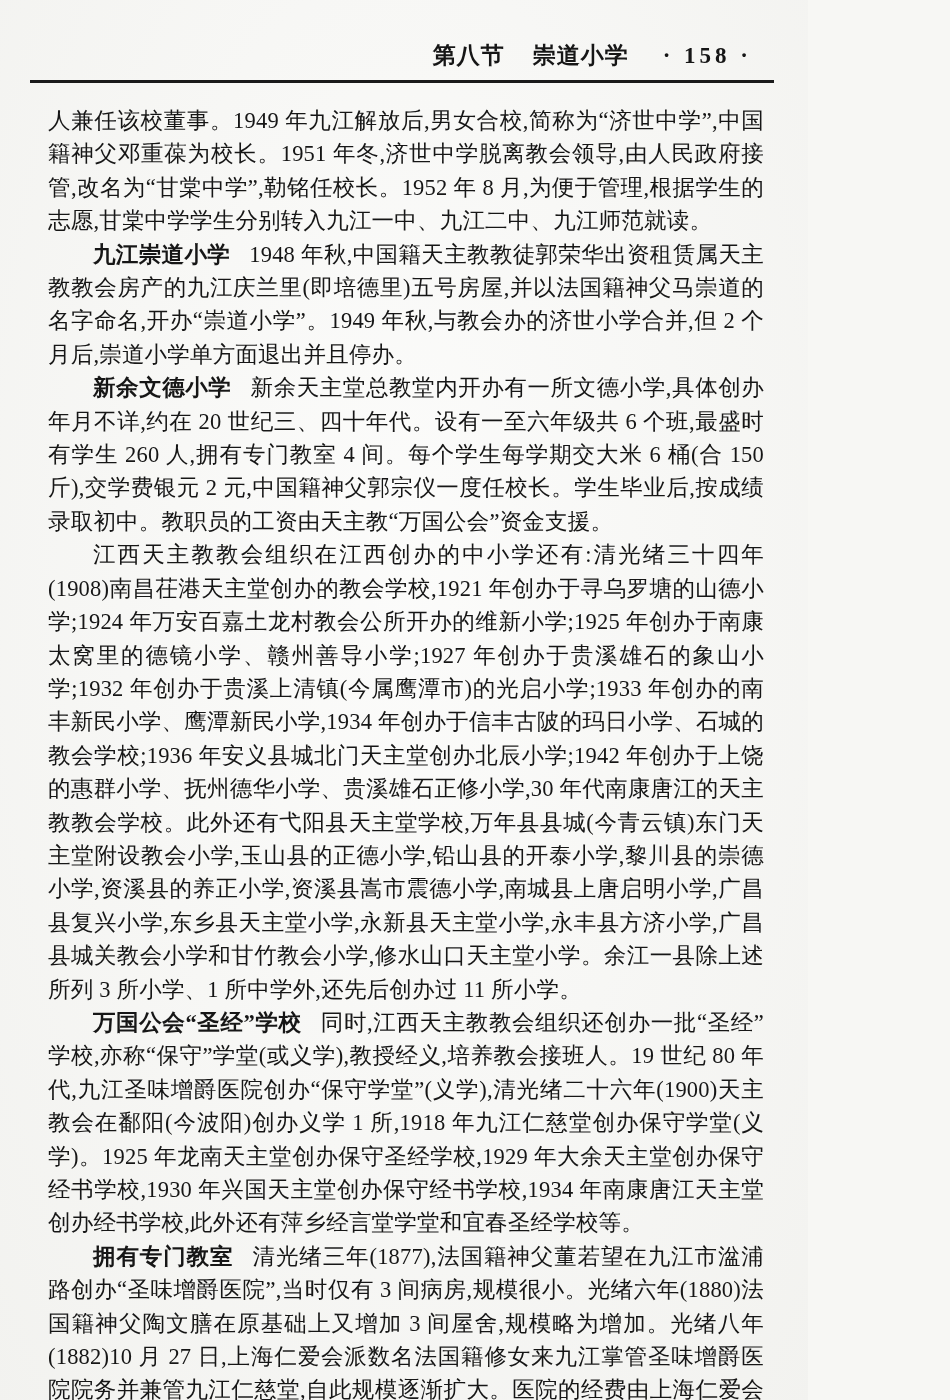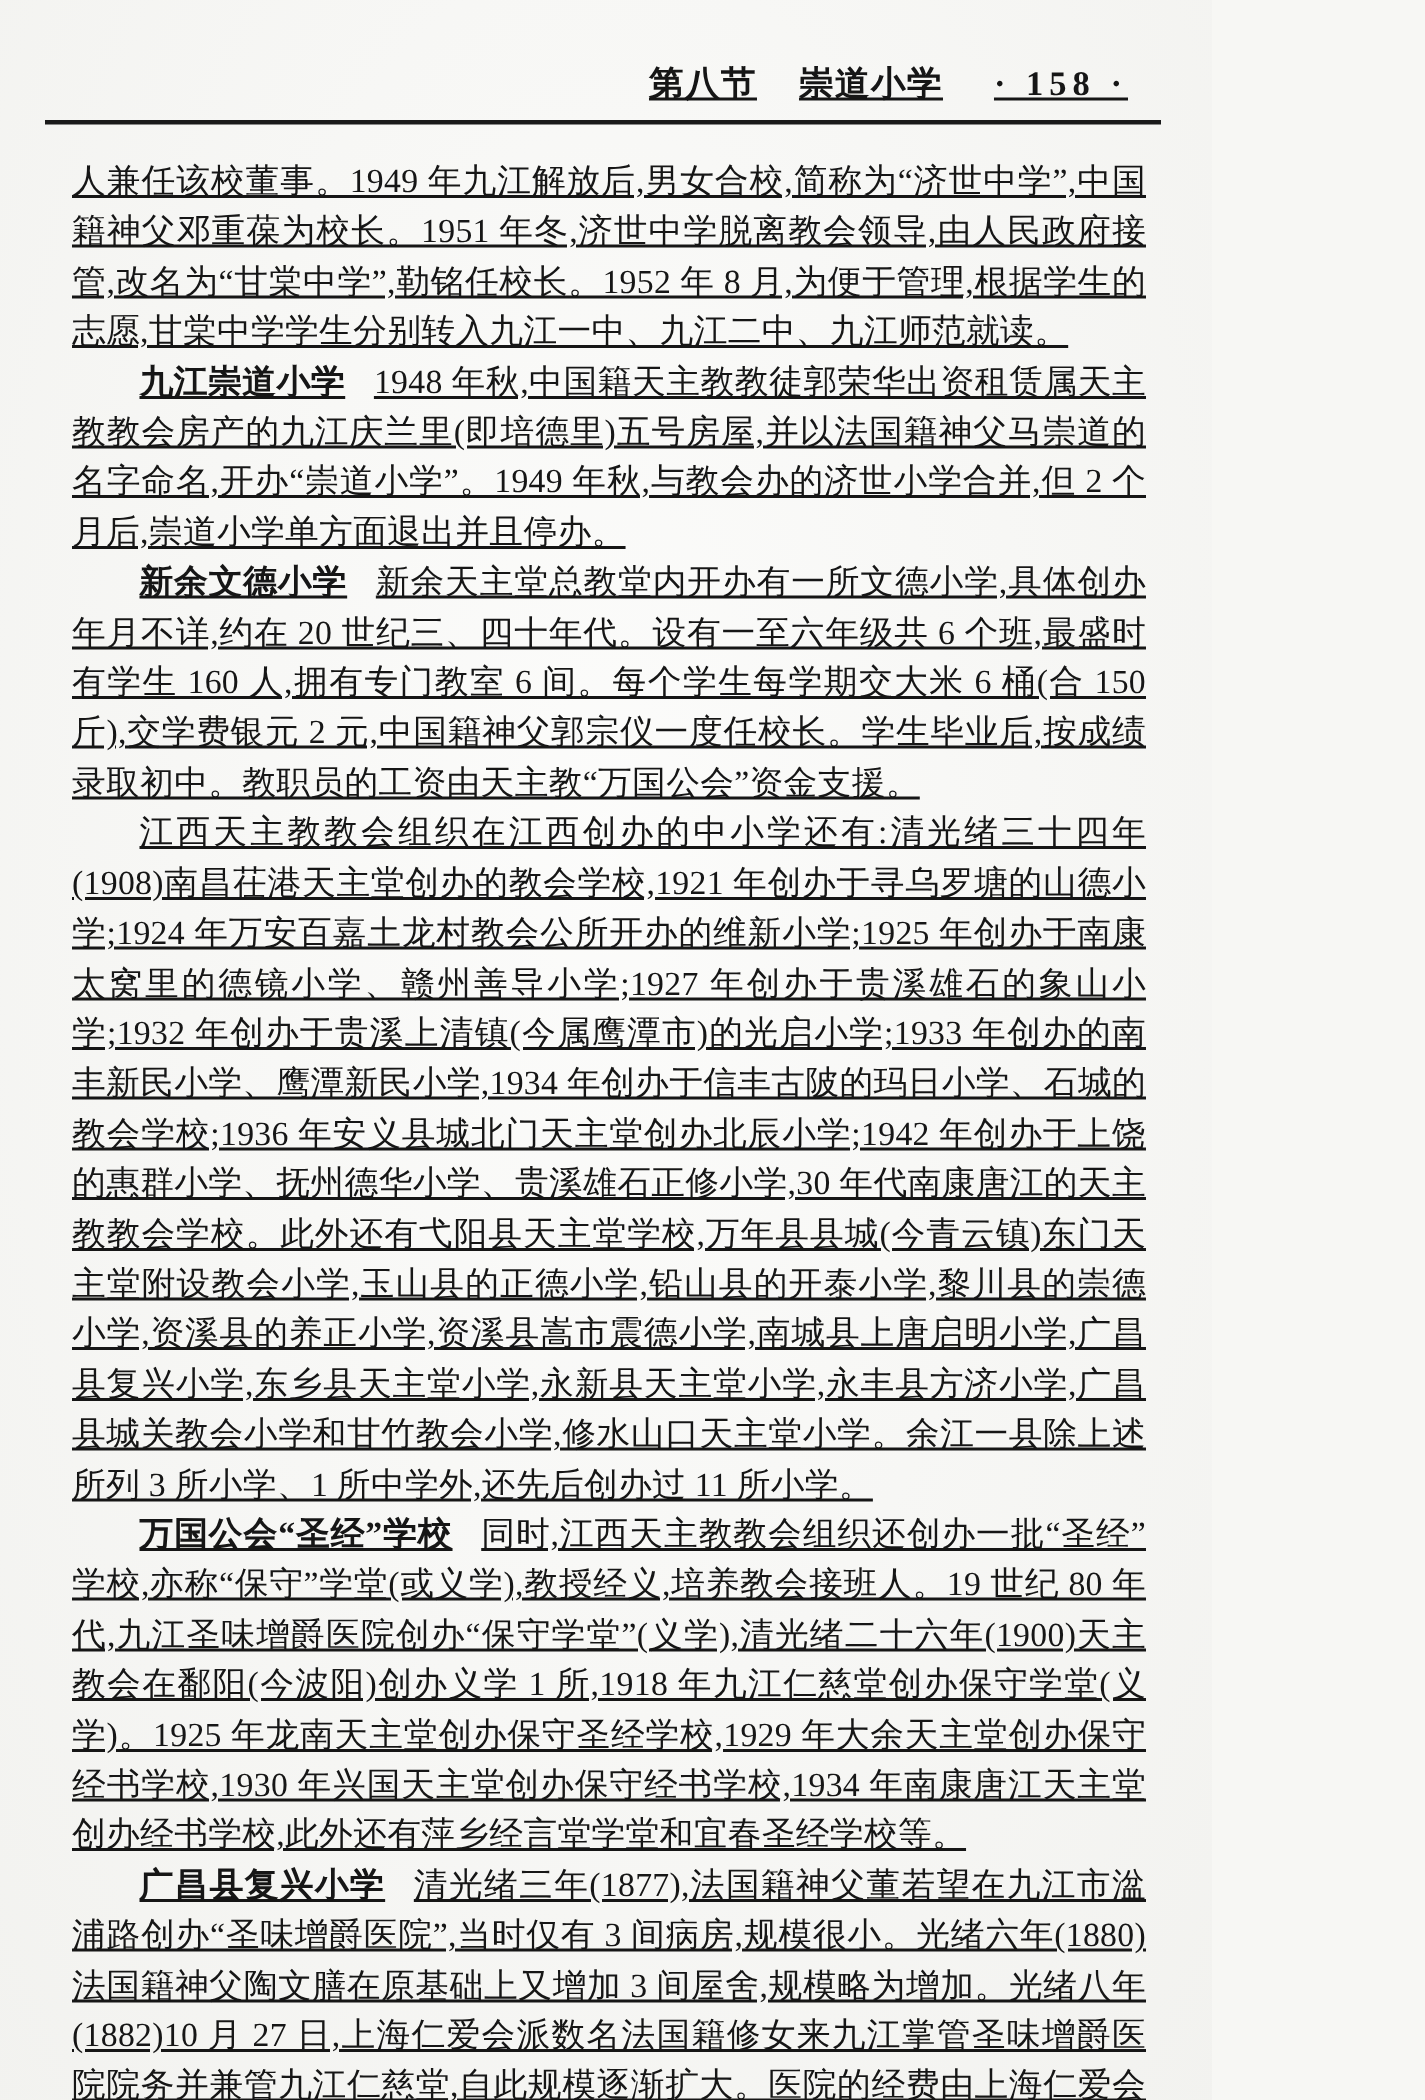--- a/index.html
+++ b/index.html
@@ -15,21 +15,20 @@
     overflow: hidden;
   }
   .page {
     box-sizing: border-box;
     width: 808px;
     height: 1400px;
     padding: 40px 44px 0 48px;
     background:
       radial-gradient(ellipse at 50% 40%, rgba(255,255,255,0.6), rgba(0,0,0,0.02)),
       #f7f7f4;
-    text-decoration: underline;
   }
   
   .running-head {
     display: flex;
     justify-content: flex-end;
     align-items: baseline;
     font-size: 23px;
     font-weight: bold;
     letter-spacing: 1px;
     padding-right: 12px;
@@ -93,30 +92,30 @@
 
     <p class="continuation">
       <span>人兼任该校董事。1949 年九江解放后,男女合校,简称为“济世中学”,中国籍神父邓重葆为校长。1951 年冬,济世中学脱离教会领导,由人民政府接管,改名为“甘棠中学”,勒铭任校长。1952 年 8 月,为便于管理,根据学生的志愿,甘棠中学学生分别转入九江一中、九江二中、九江师范就读。</span>
     </p>
 
     <p>
       <b class="para-head">九江崇道小学</b><span>1948 年秋,中国籍天主教教徒郭荣华出资租赁属天主教教会房产的九江庆兰里(即培德里)五号房屋,并以法国籍神父马崇道的名字命名,开办“崇道小学”。1949 年秋,与教会办的济世小学合并,但 2 个月后,崇道小学单方面退出并且停办。</span>
     </p>
 
     <p>
-      <b class="para-head">新余文德小学</b><span>新余天主堂总教堂内开办有一所文德小学,具体创办年月不详,约在 20 世纪三、四十年代。设有一至六年级共 6 个班,最盛时有学生 160 人,拥有专门教室 6 间。每个学生每学期交大米 6 桶(合 150 斤),交学费银元 2 元,中国籍神父郭宗仪一度任校长。学生毕业后,按成绩录取初中。教职员的工资由天主教“万国公会”资金支援。</span>
+      <b class="para-head">新余文德小学</b><span>新余天主堂总教堂内开办有一所文德小学,具体创办年月不详,约在 20 世纪三、四十年代。设有一至六年级共 6 个班,最盛时有学生 260 人,拥有专门教室 4 间。每个学生每学期交大米 6 桶(合 150 斤),交学费银元 2 元,中国籍神父郭宗仪一度任校长。学生毕业后,按成绩录取初中。教职员的工资由天主教“万国公会”资金支援。</span>
     </p>
 
     <p>
       <span>江西天主教教会组织在江西创办的中小学还有:清光绪三十四年(1908)南昌茌港天主堂创办的教会学校,1921 年创办于寻乌罗塘的山德小学;1924 年万安百嘉土龙村教会公所开办的维新小学;1925 年创办于南康太窝里的德镜小学、赣州善导小学;1927 年创办于贵溪雄石的象山小学;1932 年创办于贵溪上清镇(今属鹰潭市)的光启小学;1933 年创办的南丰新民小学、鹰潭新民小学,1934 年创办于信丰古陂的玛日小学、石城的教会学校;1936 年安义县城北门天主堂创办北辰小学;1942 年创办于上饶的惠群小学、抚州德华小学、贵溪雄石正修小学,30 年代南康唐江的天主教教会学校。此外还有弋阳县天主堂学校,万年县县城(今青云镇)东门天主堂附设教会小学,玉山县的正德小学,铅山县的开泰小学,黎川县的崇德小学,资溪县的养正小学,资溪县嵩市震德小学,南城县上唐启明小学,广昌县复兴小学,东乡县天主堂小学,永新县天主堂小学,永丰县方济小学,广昌县城关教会小学和甘竹教会小学,修水山口天主堂小学。余江一县除上述所列 3 所小学、1 所中学外,还先后创办过 11 所小学。</span>
     </p>
 
     <p>
       <b class="para-head">万国公会“圣经”学校</b><span>同时,江西天主教教会组织还创办一批“圣经”学校,亦称“保守”学堂(或义学),教授经义,培养教会接班人。19 世纪 80 年代,九江圣味增爵医院创办“保守学堂”(义学),清光绪二十六年(1900)天主教会在鄱阳(今波阳)创办义学 1 所,1918 年九江仁慈堂创办保守学堂(义学)。1925 年龙南天主堂创办保守圣经学校,1929 年大余天主堂创办保守经书学校,1930 年兴国天主堂创办保守经书学校,1934 年南康唐江天主堂创办经书学校,此外还有萍乡经言堂学堂和宜春圣经学校等。</span>
     </p>
 
 
     <p>
-      <b class="para-head">广昌县复兴小学</b><span>清光绪三年(1877),法国籍神父董若望在九江市湓浦路创办“圣味增爵医院”,当时仅有 3 间病房,规模很小。光绪六年(1880)法国籍神父陶文膳在原基础上又增加 3 间屋舍,规模略为增加。光绪八年(1882)10 月 27 日,上海仁爱会派数名法国籍修女来九江掌管圣味增爵医院院务并兼管九江仁慈堂,自此规模逐渐扩大。医院的经费由上海仁爱会拨付,行政管理权也直接归属于上海仁爱会。最初 10 年,医院仅设施诊所、养老院、男孤儿院,后来逐渐增设免费病房、残废所,一度设立有“保守”学堂。1919 年增拨资金翻造医院房舍并扩大</span>
+      <b class="para-head">拥有专门教室</b><span>清光绪三年(1877),法国籍神父董若望在九江市湓浦路创办“圣味增爵医院”,当时仅有 3 间病房,规模很小。光绪六年(1880)法国籍神父陶文膳在原基础上又增加 3 间屋舍,规模略为增加。光绪八年(1882)10 月 27 日,上海仁爱会派数名法国籍修女来九江掌管圣味增爵医院院务并兼管九江仁慈堂,自此规模逐渐扩大。医院的经费由上海仁爱会拨付,行政管理权也直接归属于上海仁爱会。最初 10 年,医院仅设施诊所、养老院、男孤儿院,后来逐渐增设免费病房、残废所,一度设立有“保守”学堂。1919 年增拨资金翻造医院房舍并扩大</span>
     </p>
 
   </div>
 </div>
 
 </body></html>

